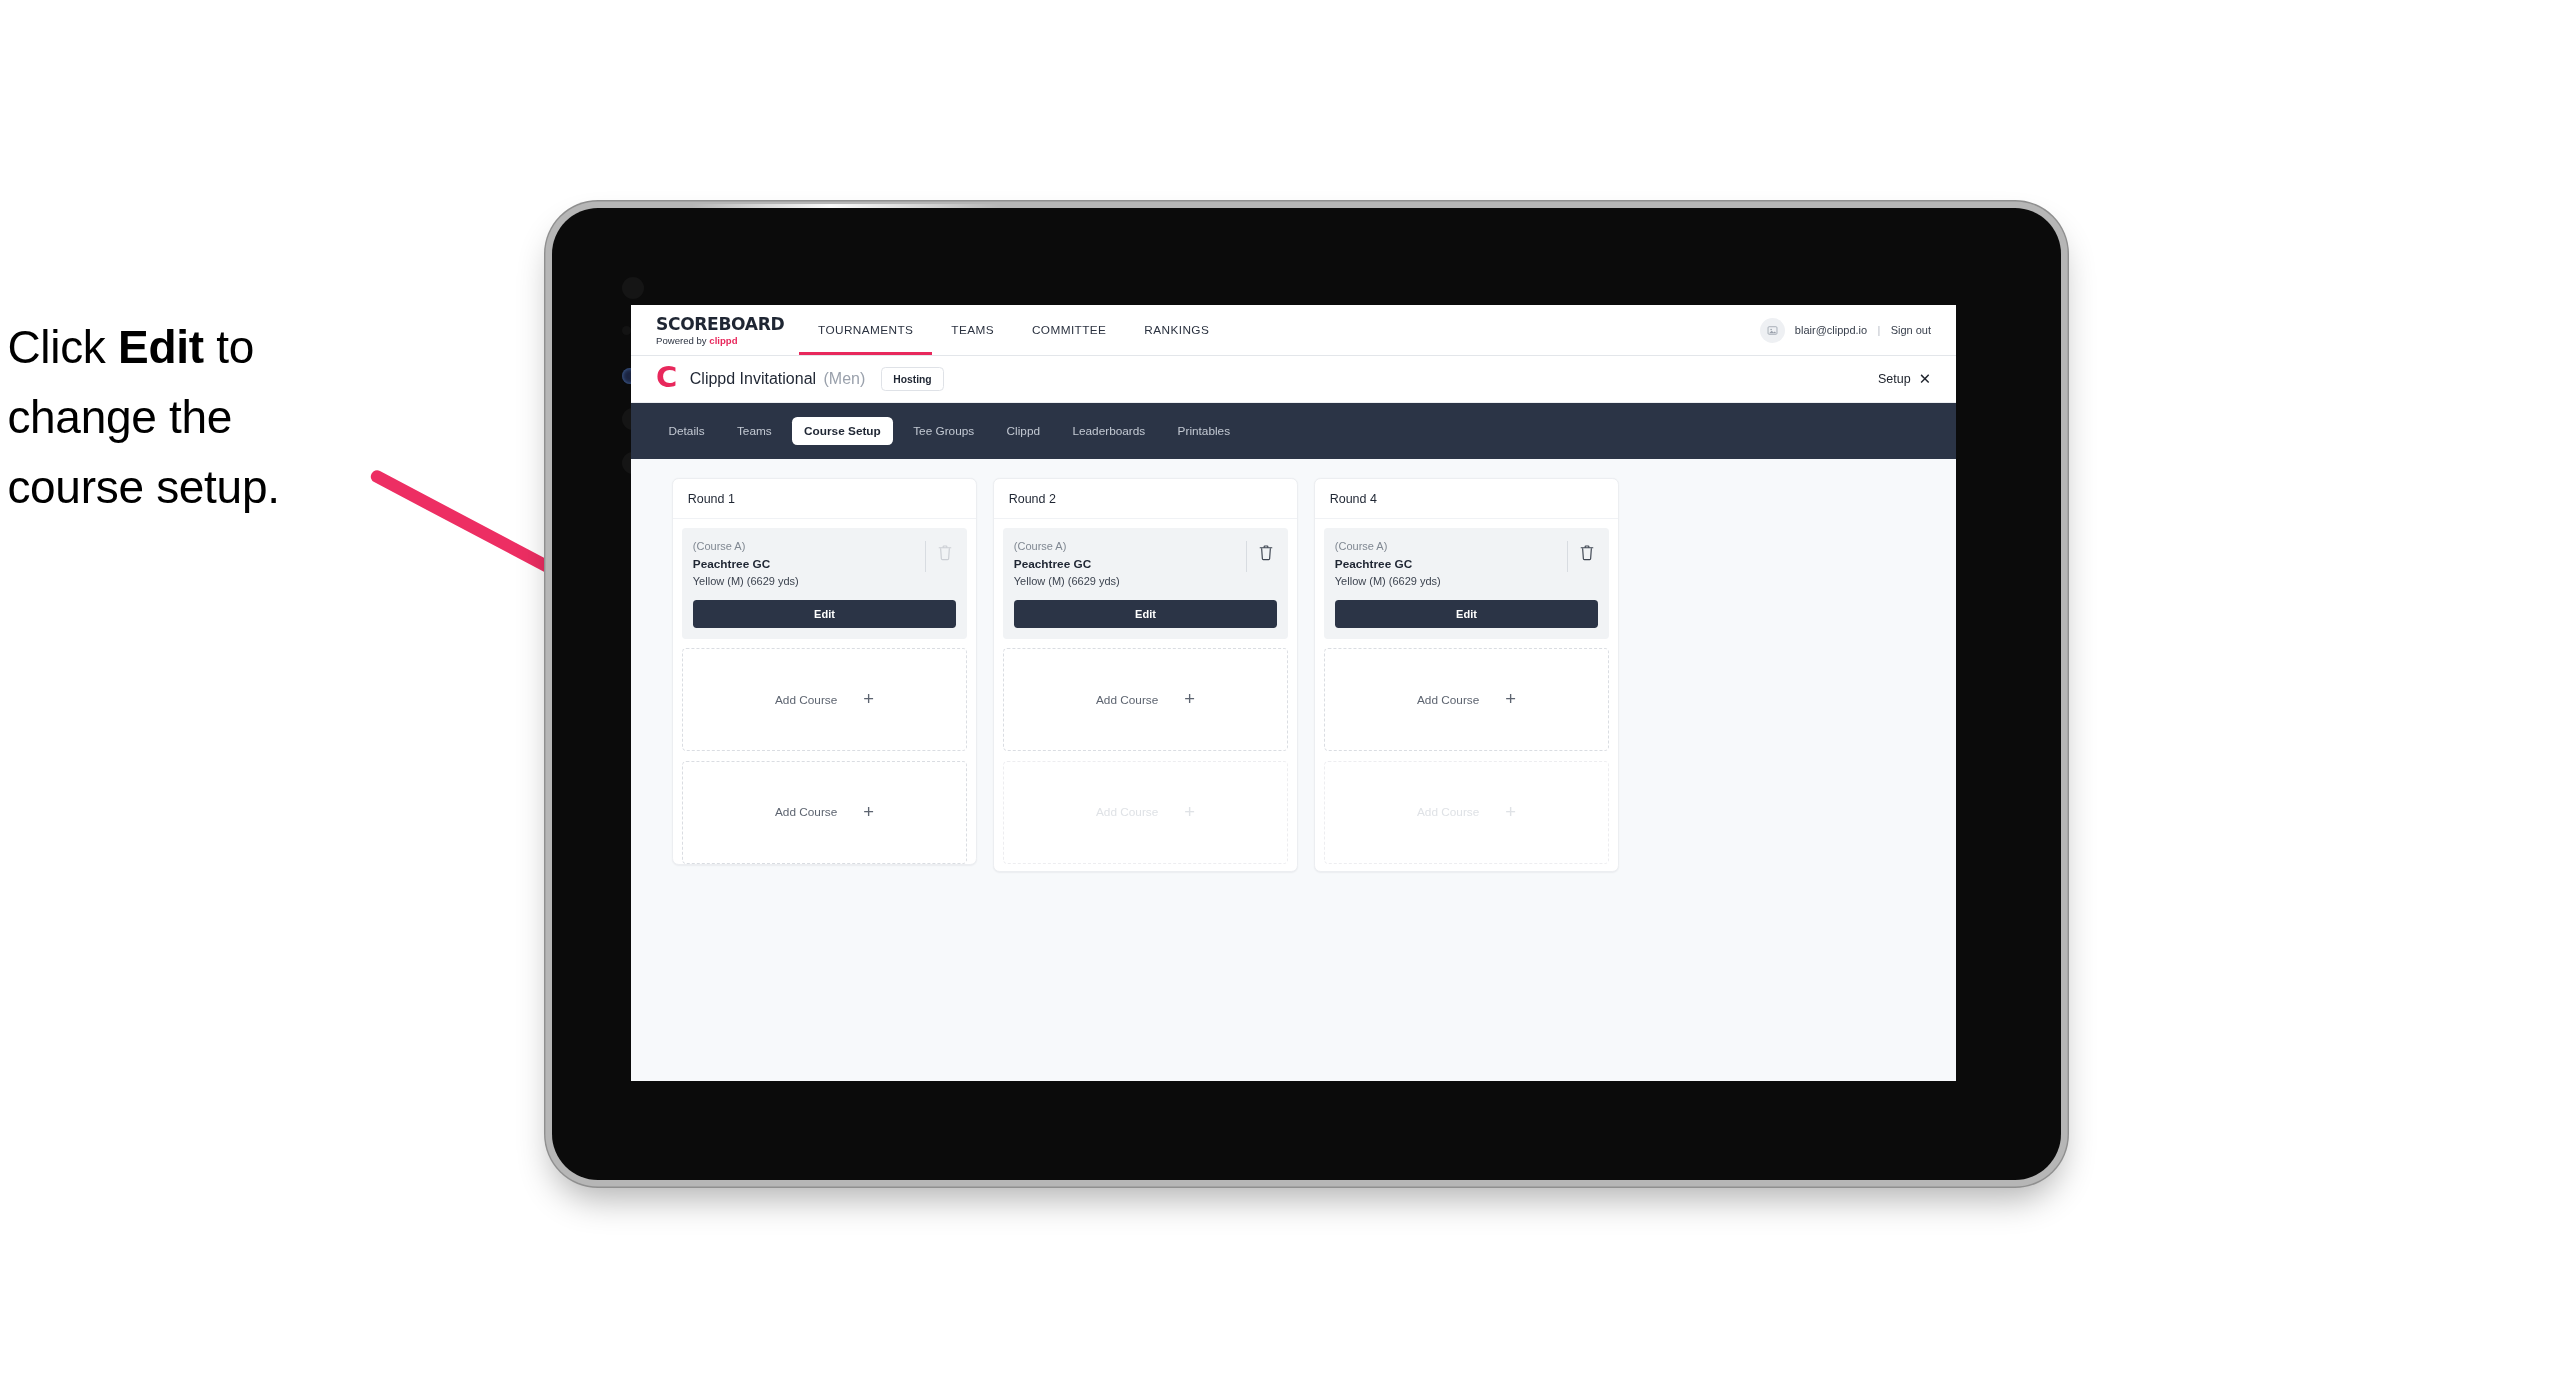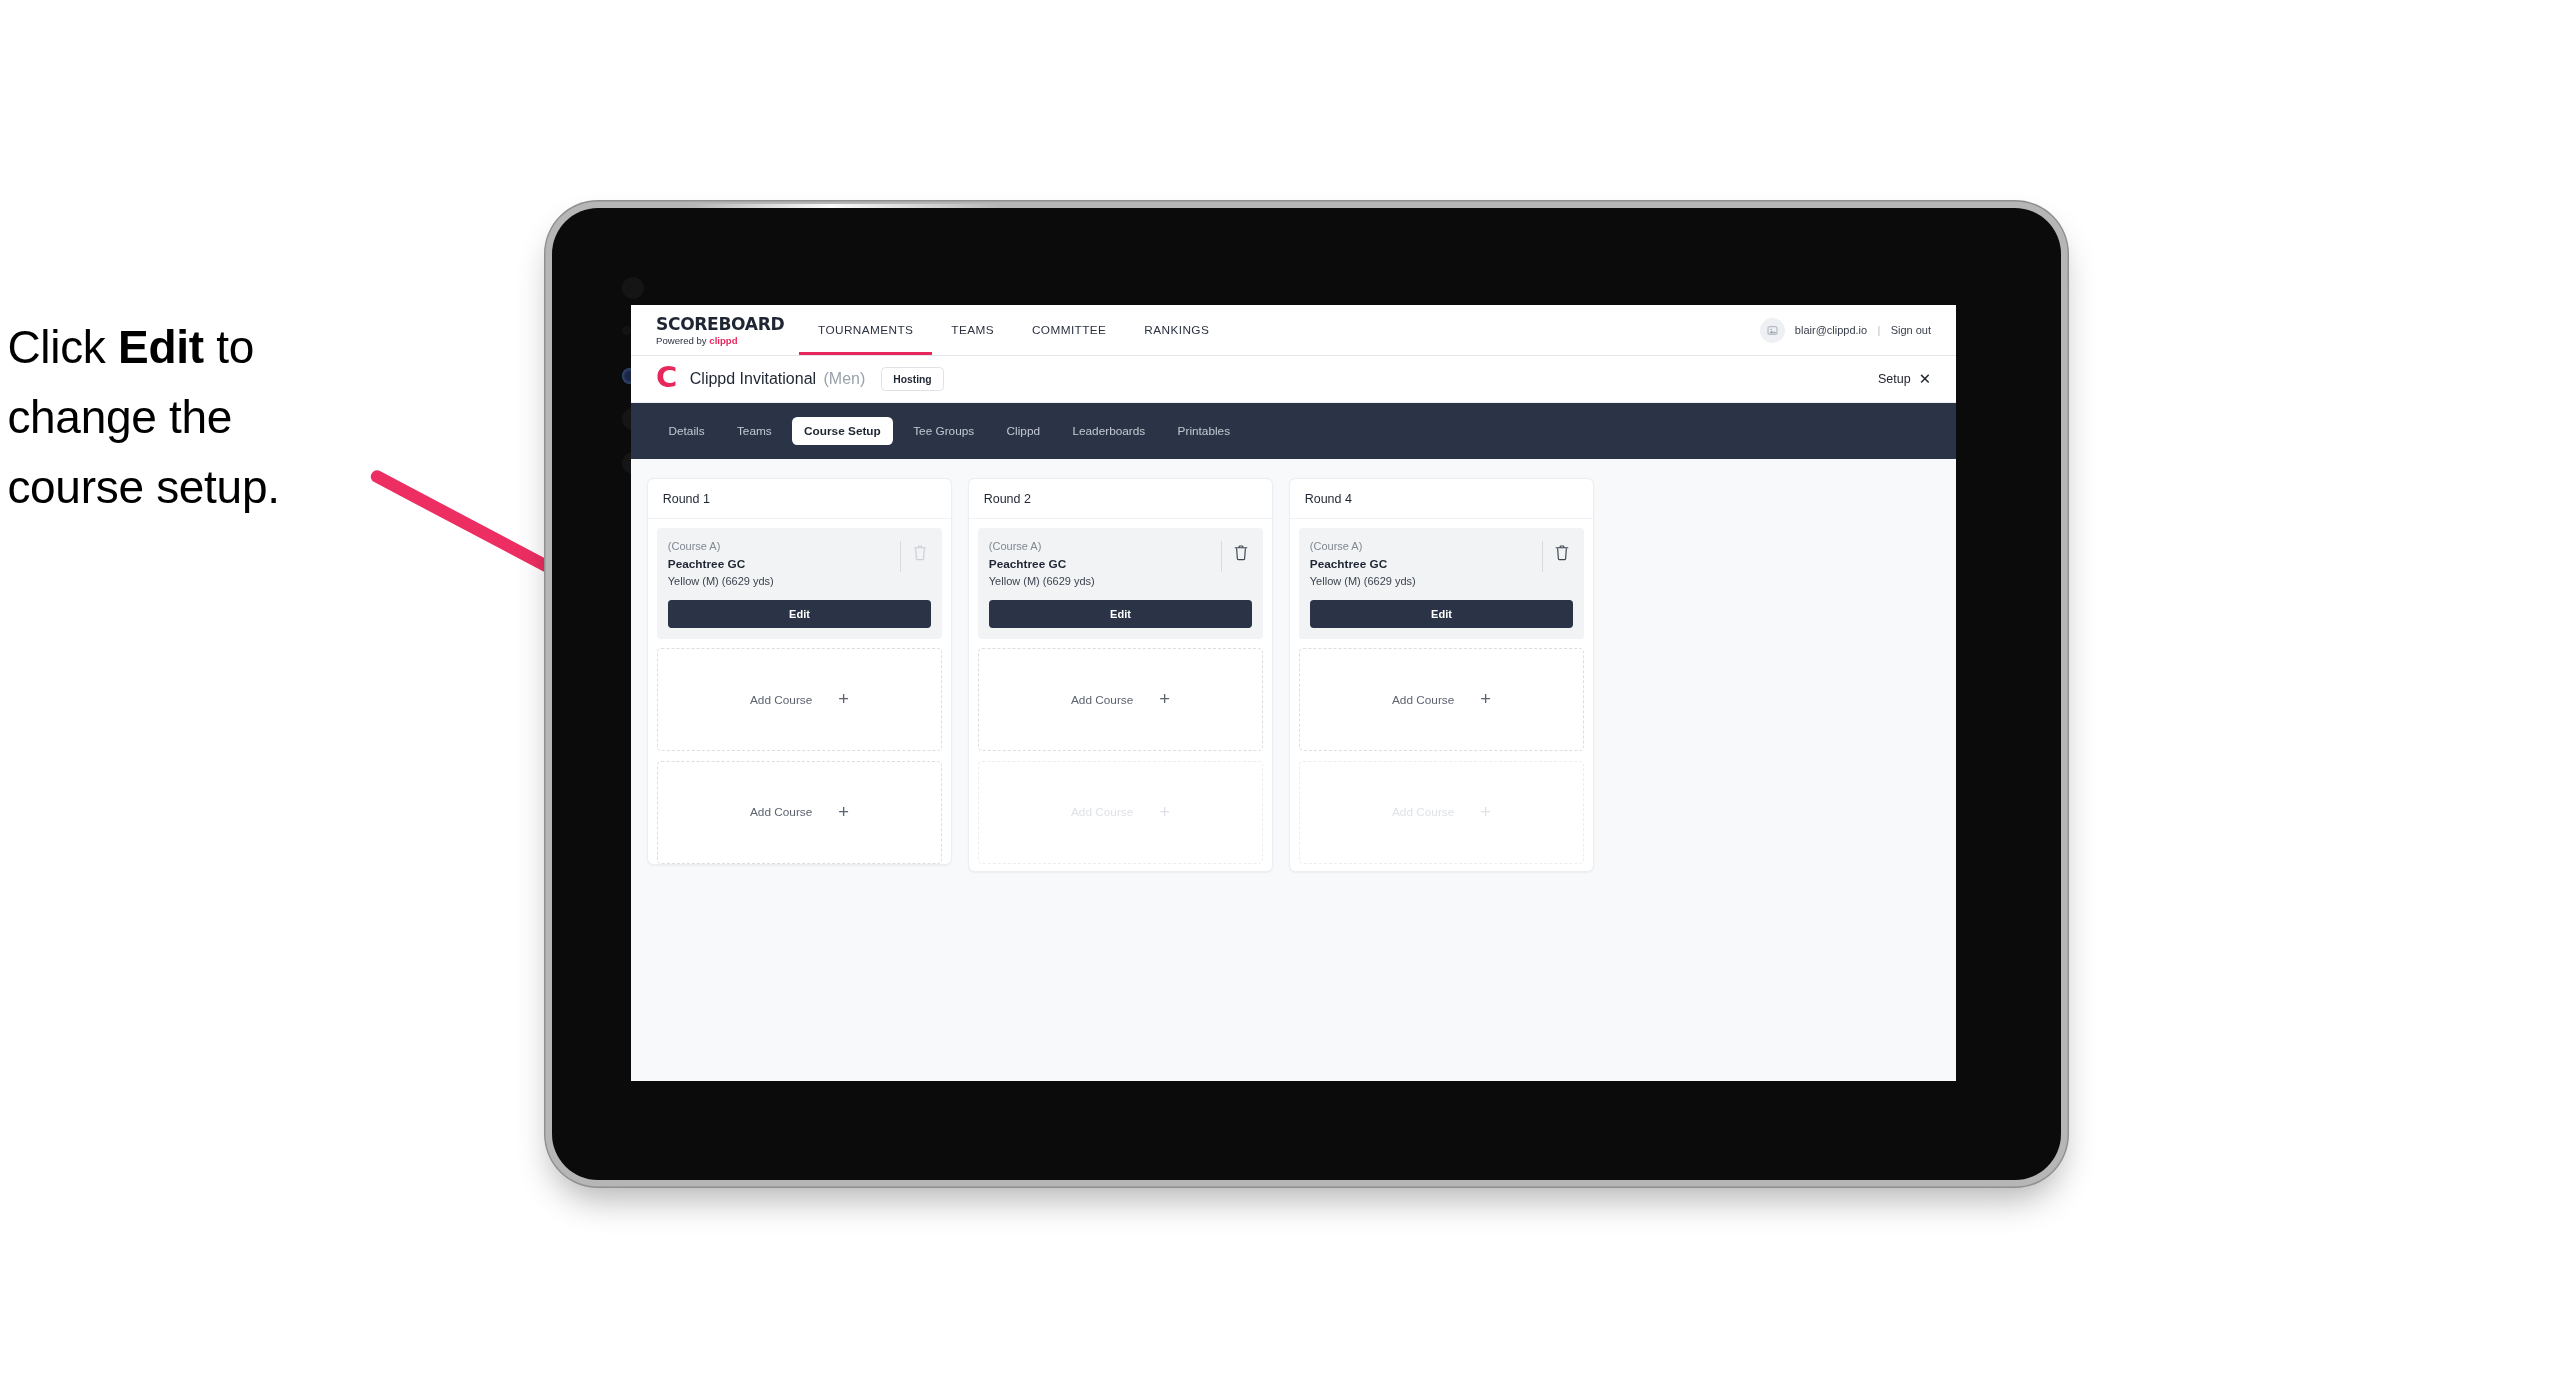--- a/index.html
+++ b/index.html
@@ -112,21 +112,21 @@
   
   .subnav{
     height:56px;background:#2b3446;display:flex;align-items:center;padding:0 25px;gap:7.4px;
   }
   .subnav .tab{
     font-size:11.8px;color:#c3c9d3;padding:6.6px 12.5px;border-radius:5.2px;cursor:pointer;white-space:nowrap;
   }
   .subnav .tab.active{background:#ffffff;color:#1f2633;font-weight:700;}
 
   
-  .content{padding:19px 0 0 16px;display:flex;gap:16px;align-items:flex-start;}
+  .content{padding:19px 0 0 16px;display:flex;gap:16px;align-items:flex-start;margin-left:25px;}
   .round-col{
     width:303px;background:#ffffff;border:0.7px solid #eceef1;border-radius:6.6px;
     box-shadow:0 0.7px 1.5px rgba(16,24,40,.05);padding:0 0 7.4px 0;
   }
   .round-col.short{padding-bottom:0;}
   .round-head{padding:13.2px 14.7px 11.8px 14.7px;font-size:12.5px;color:#1f2633;border-bottom:0.7px solid #f0f2f5;}
 
   .course-card{background:#f1f3f5;margin:8.8px 8.8px 0 8.8px;border-radius:3.7px;padding:10.3px 11px 11px 11px;position:relative;}
   .cc-top{display:flex;align-items:flex-start;}
   .cc-info{flex:1;}

